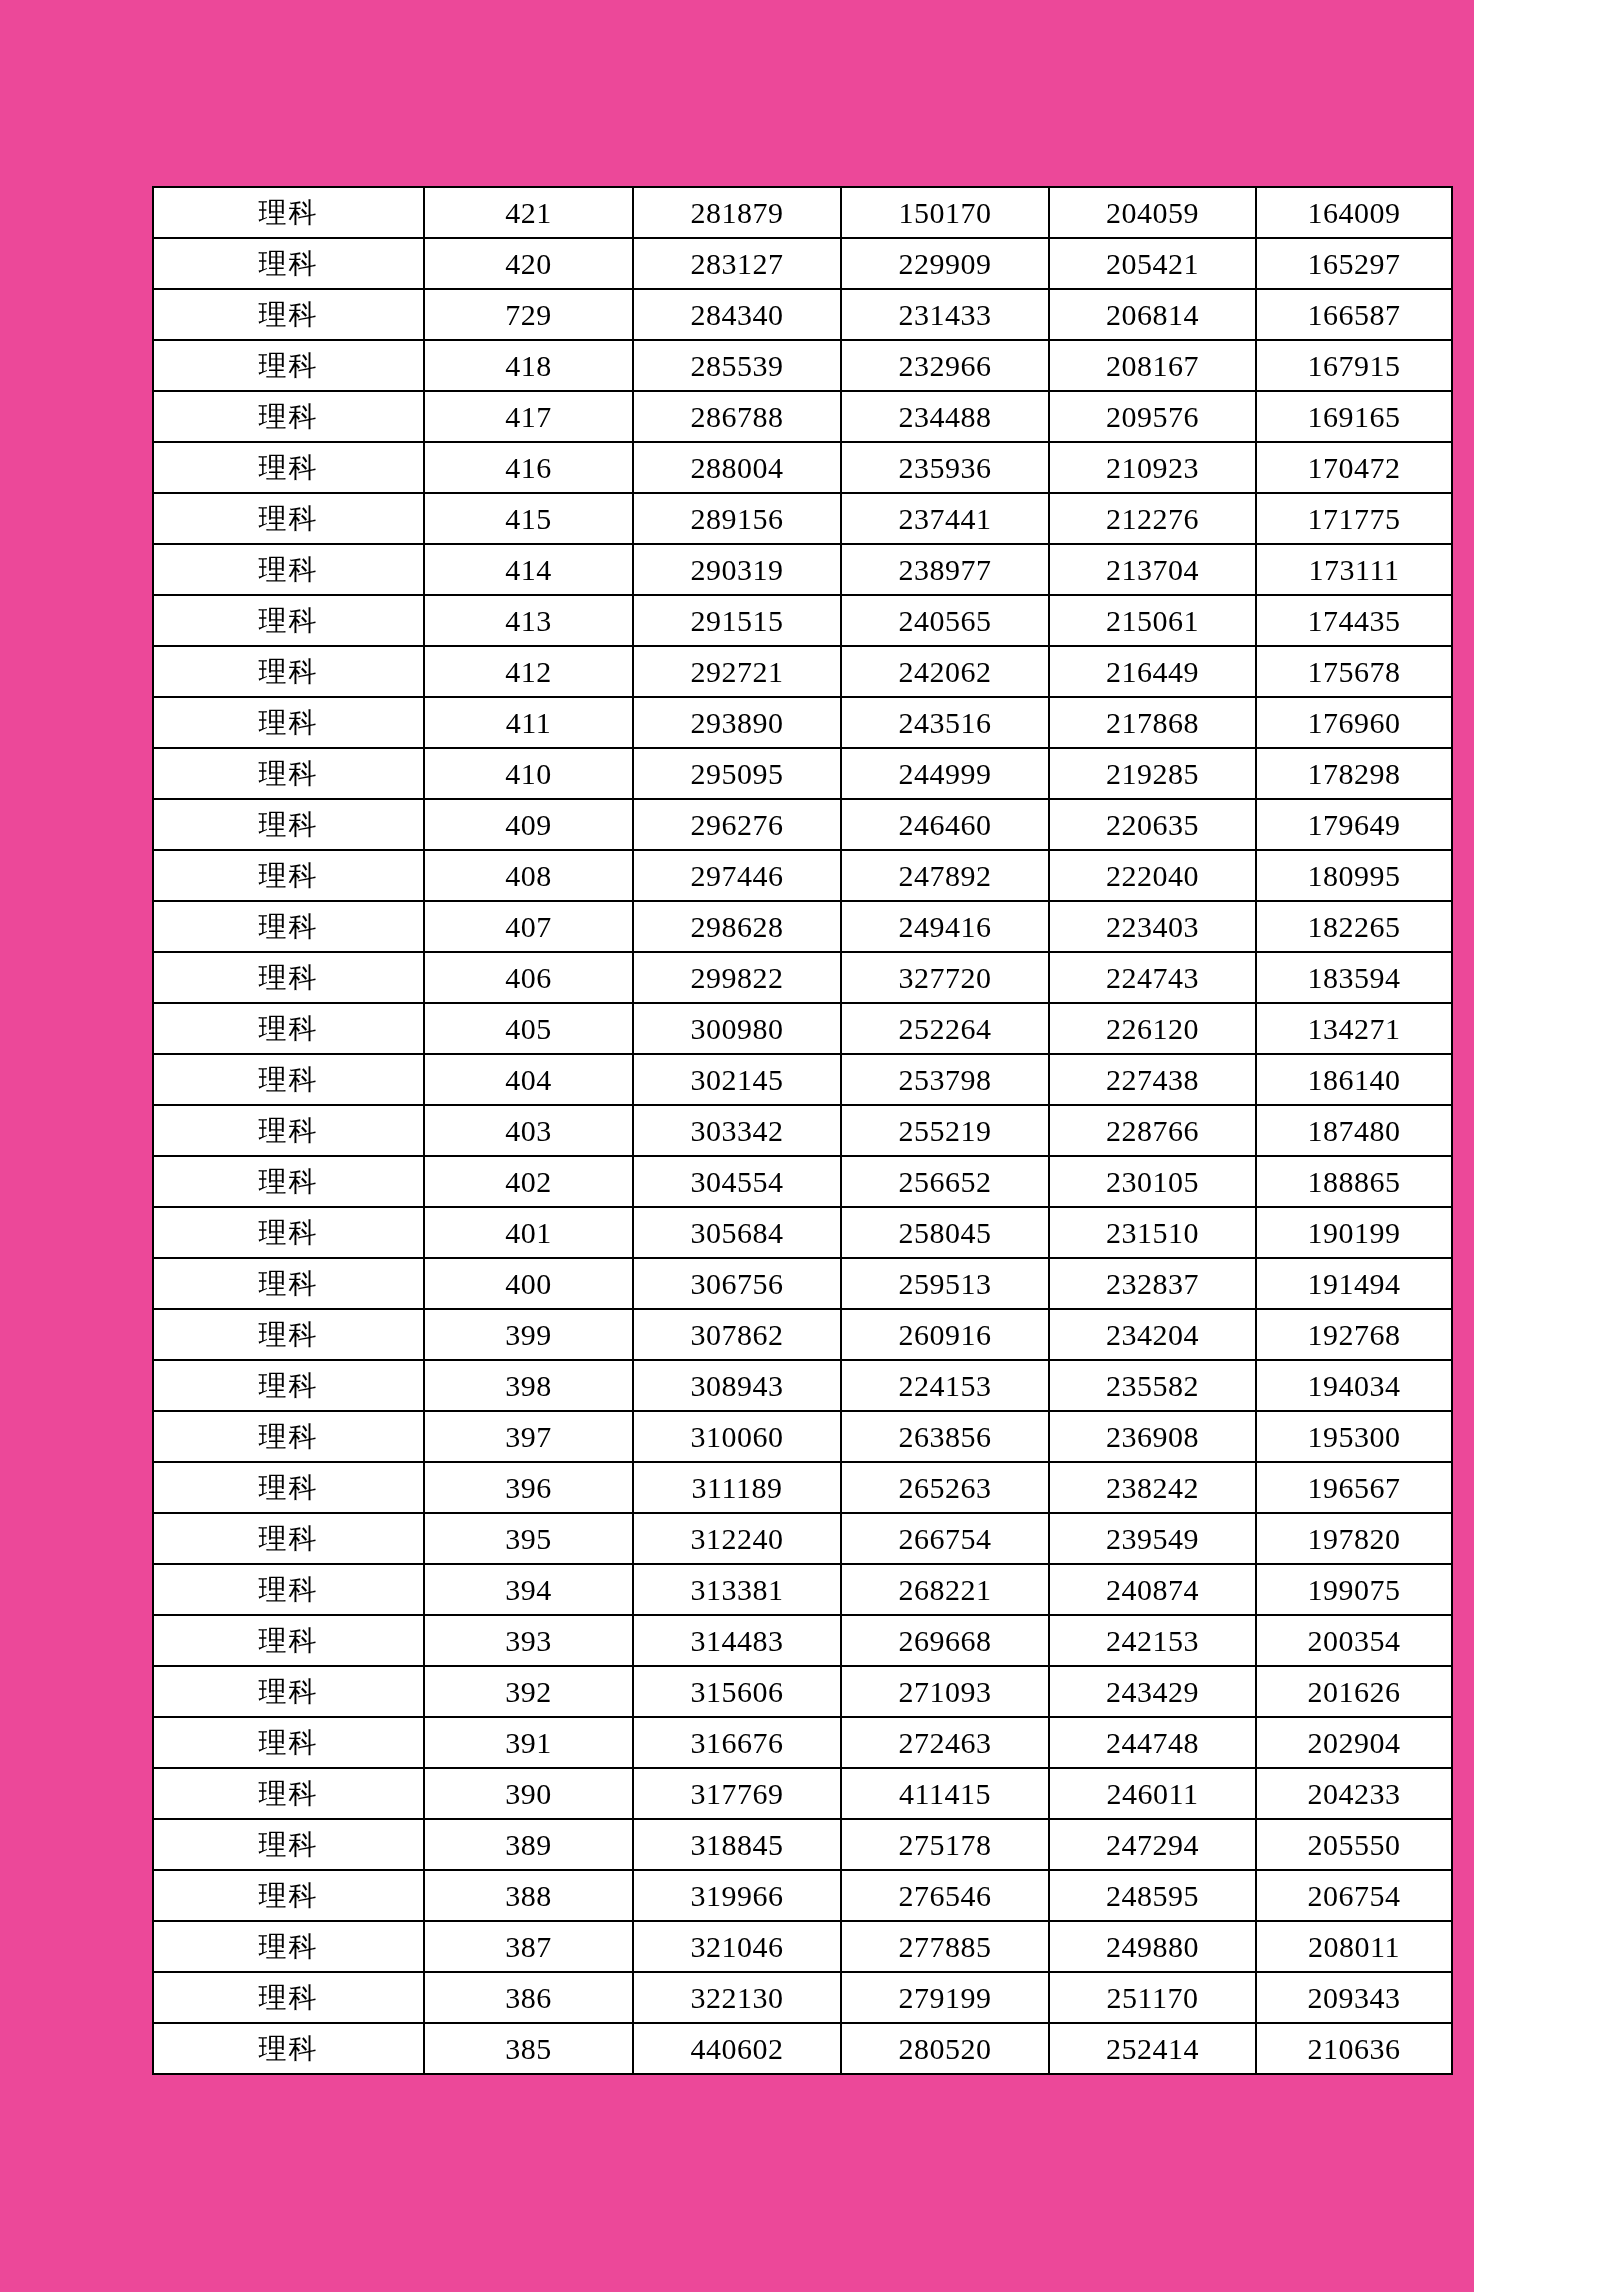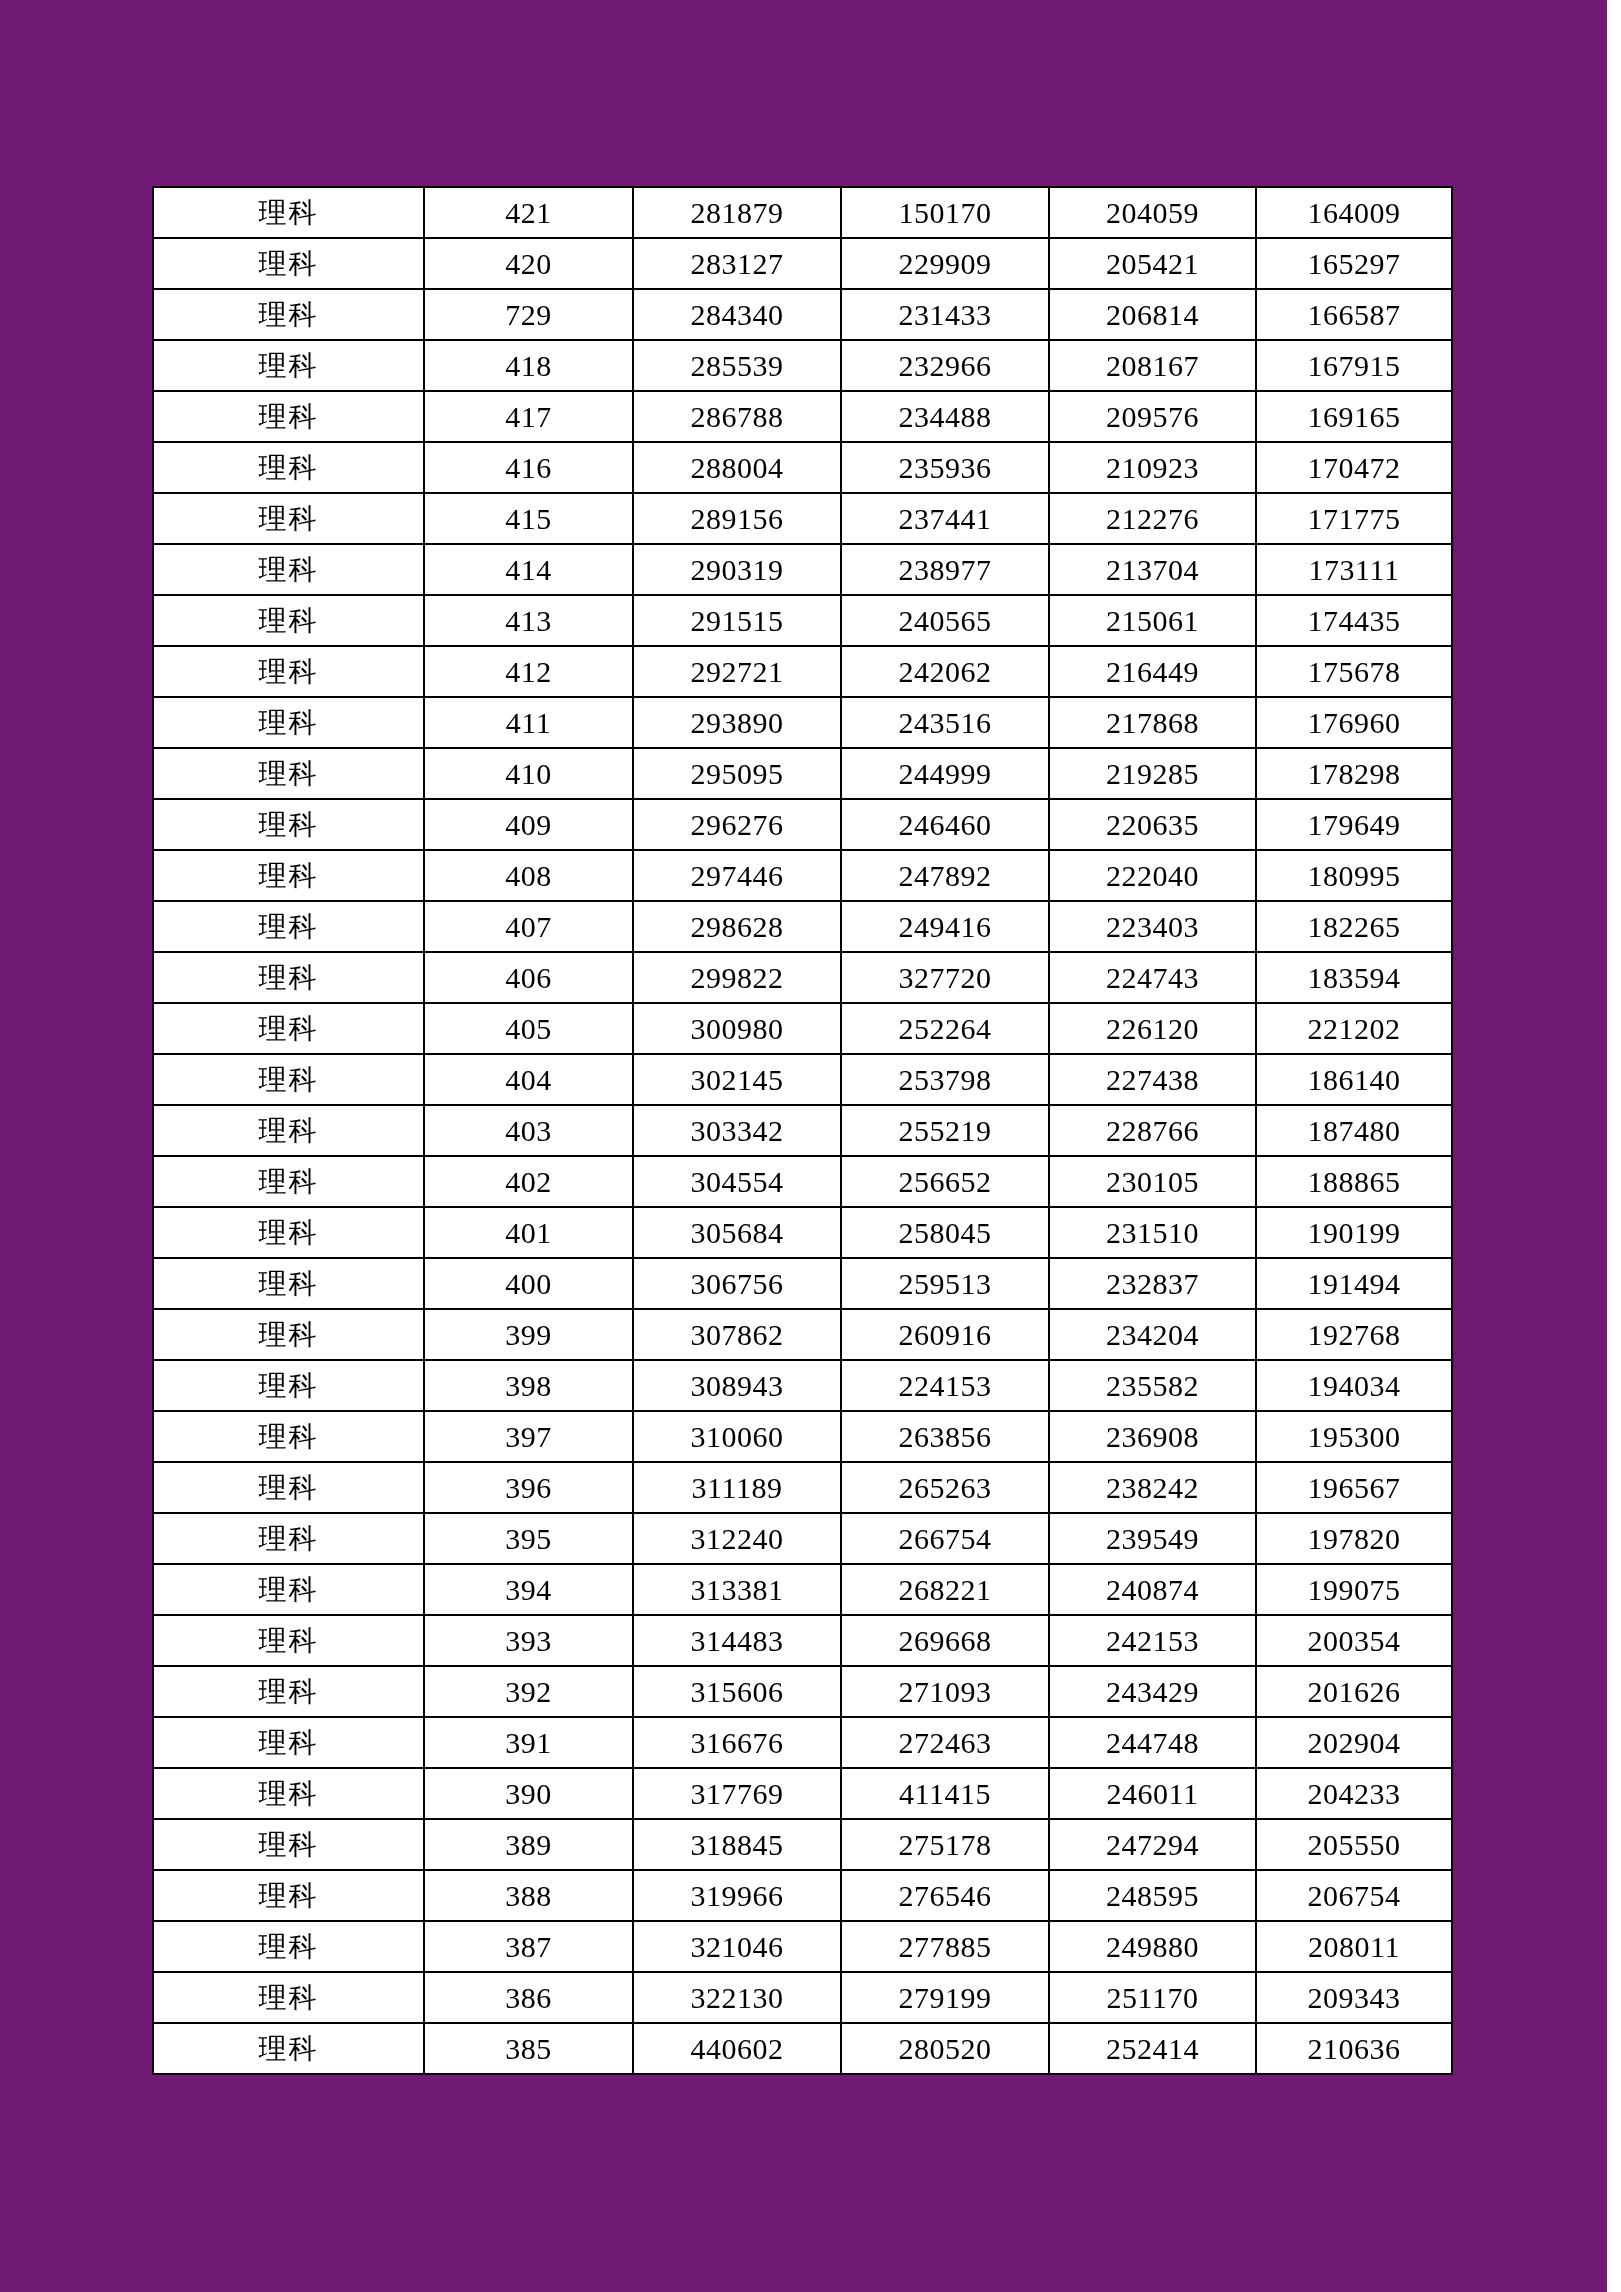--- a/index.html
+++ b/index.html
@@ -11,23 +11,23 @@
     width: 1621px;
     height: 2293px;
     font-family: "Liberation Serif", "DejaVu Serif", serif;
     position: relative;
     overflow: hidden;
   }
   .page {
     position: absolute;
     left: 0;
     top: 0;
-    width: 1607px;
+    width: 1474px;
     height: 2293px;
-    background: #701a75;
+    background: #ec4899;
   }
   .score-table-wrap {
     position: absolute;
     left: 152px;
     top: 186px;
     width: 1298px;
   }
   table.score-table {
     border-collapse: collapse;
     width: 1298px;
@@ -200,21 +200,21 @@
             <td>327720</td>
             <td>224743</td>
             <td>183594</td>
           </tr>
           <tr>
             <td class="subject-cell">理科</td>
             <td>405</td>
             <td>300980</td>
             <td>252264</td>
             <td>226120</td>
-            <td>221202</td>
+            <td>134271</td>
           </tr>
           <tr>
             <td class="subject-cell">理科</td>
             <td>404</td>
             <td>302145</td>
             <td>253798</td>
             <td>227438</td>
             <td>186140</td>
           </tr>
           <tr>

